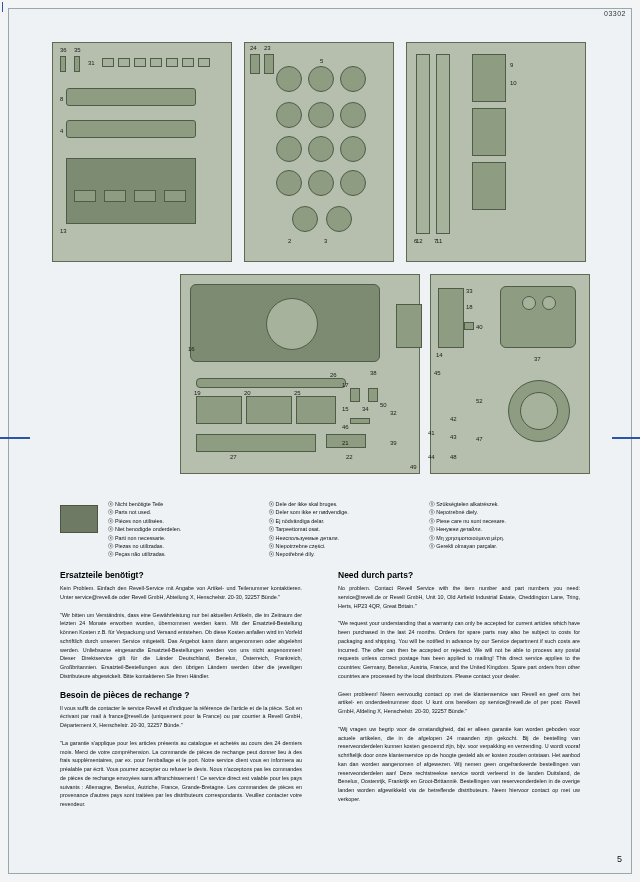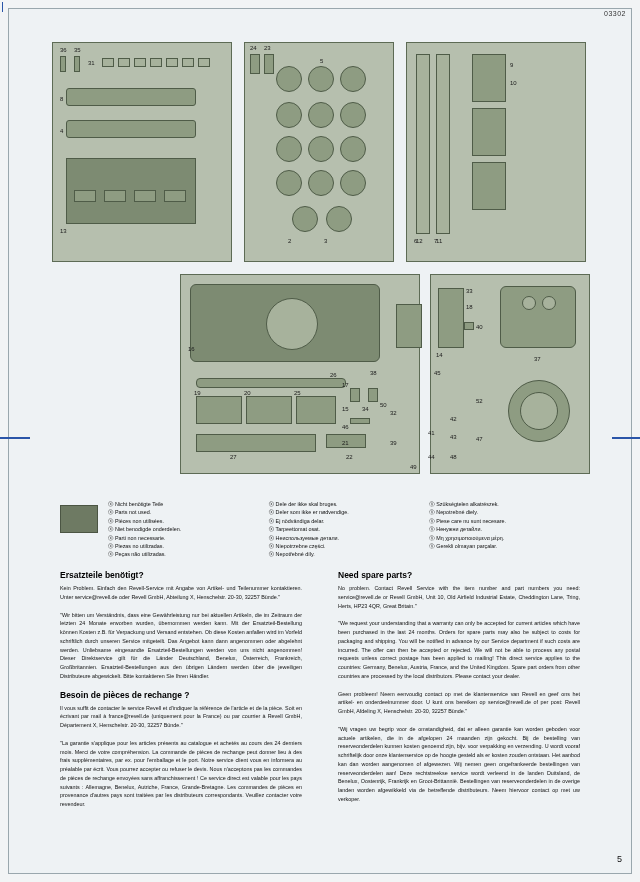--- a/index.html
+++ b/index.html
@@ -271,21 +271,21 @@
       <p class="para quote">"Wir bitten um Verständnis, dass eine Gewährleistung nur bei aktuellen Artikeln, die im Zeitraum der letzten 24 Monate erworben wurden, übernommen werden kann. Mit der Ersatzteil-Bestellung können Kosten z.B. für Verpackung und Versand entstehen. Ob diese Kosten anfallen wird im Vorfeld schriftlich durch unseren Service mitgeteilt. Das Angebot kann dann angenommen oder abgelehnt werden. Unliebsame eingesandte Ersatzteil-Bestellungen werden von uns nicht angenommen! Dieser Direktservice gilt für die Länder Deutschland, Benelux, Österreich, Frankreich, Großbritannien. Ersatzteil-Bestellungen aus den übrigen Ländern werden über die jeweiligen Distributeure abgewickelt. Bitte kontaktieren Sie Ihren Händler.</p>
 
       <div class="block2">
         <h3>Besoin de pièces de rechange ?</h3>
         <p class="para">Il vous suffit de contacter le service Revell et d'indiquer la référence de l'article et de la pièce. Soit en écrivant par mail à france@revell.de (uniquement pour la France) ou par courrier à Revell GmbH, Département X, Henschelstr. 20-30, 32257 Bünde."</p>
         <p class="para quote">"La garantie s'applique pour les articles présents au catalogue et achetés au cours des 24 derniers mois. Merci de votre compréhension. La commande de pièces de rechange peut donner lieu à des frais supplémentaires, par ex. pour l'emballage et le port. Notre service client vous en informera au préalable par écrit. Vous pourrez accepter ou refuser le devis. Nous n'acceptons pas les commandes de pièces de rechange envoyées sans affranchissement ! Ce service direct est valable pour les pays suivants : Allemagne, Benelux, Autriche, France, Grande-Bretagne. Les commandes de pièces en provenance d'autres pays sont traitées par les distributeurs correspondants. Veuillez contacter votre revendeur.</p>
       </div>
     </div>
 
     <div class="col">
-      <h3>Need spare parts?</h3>
+      <h3>Need durch parts?</h3>
       <p class="para">No problem. Contact Revell Service with the item number and part numbers you need: service@revell.de or Revell GmbH, Unit 10, Old Airfield Industrial Estate, Cheddington Lane, Tring, Herts, HP23 4QR, Great Britain."</p>
       <p class="para quote">"We request your understanding that a warranty can only be accepted for current articles which have been purchased in the last 24 months. Orders for spare parts may also be subject to costs for packaging and shipping. You will be notified in advance by our Service department if such costs are incurred. The offer can then be accepted or rejected. We will not be able to process any postal requests unless correct postage has been applied to mailing! This direct service applies to the countries: Germany, Benelux, Austria, France, and the United Kingdom. Spare part orders from other countries are processed by the local distributors. Please contact your dealer.</p>
 
       <div class="block2">
         <p class="para">Geen probleem! Neem eenvoudig contact op met de klantenservice van Revell en geef ons het artikel- en onderdeelnummer door. U kunt ons bereiken op service@revell.de of per post: Revell GmbH, Afdeling X, Henschelstr. 20-30, 32257 Bünde."</p>
         <p class="para quote">"Wij vragen uw begrip voor de omstandigheid, dat er alleen garantie kan worden geboden voor actuele artikelen, die in de afgelopen 24 maanden zijn gekocht. Bij de bestelling van reserveonderdelen kunnen kosten genoemd zijn, bijv. voor verpakking en verzending. U wordt vooraf schriftelijk door onze klantenservice op de hoogte gesteld als er kosten zouden ontstaan. Het aanbod kan dan worden aangenomen of afgewezen. Wij nemen geen ongefrankeerde bestellingen van reserveonderdelen aan! Deze rechtstreekse service wordt verleend in de landen Duitsland, de Benelux, Oostenrijk, Frankrijk en Groot-Brittannië. Bestellingen van reserveonderdelen in de overige landen worden afgewikkeld via de betreffende distributeurs. Neem hiervoor contact op met uw verkoper.</p>
       </div>
     </div>
   </div>
 </div>

